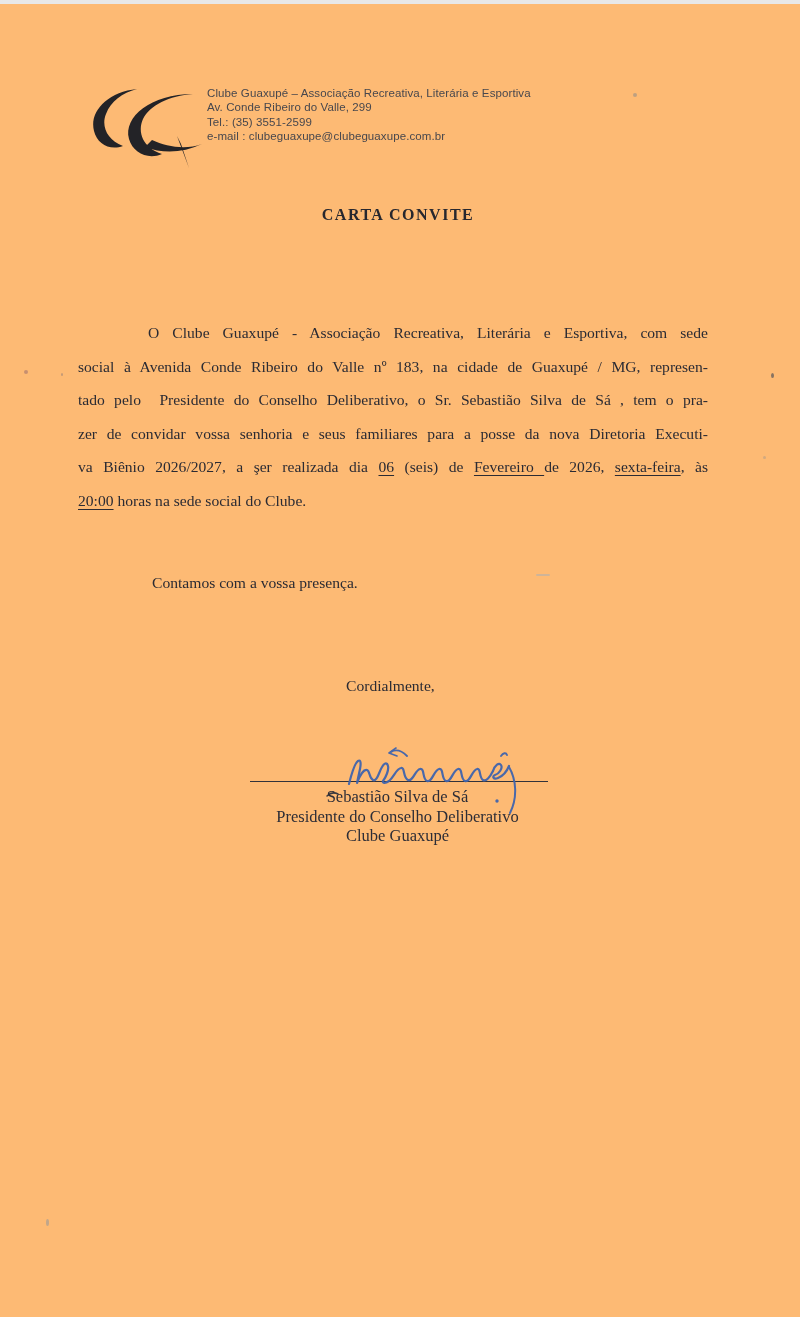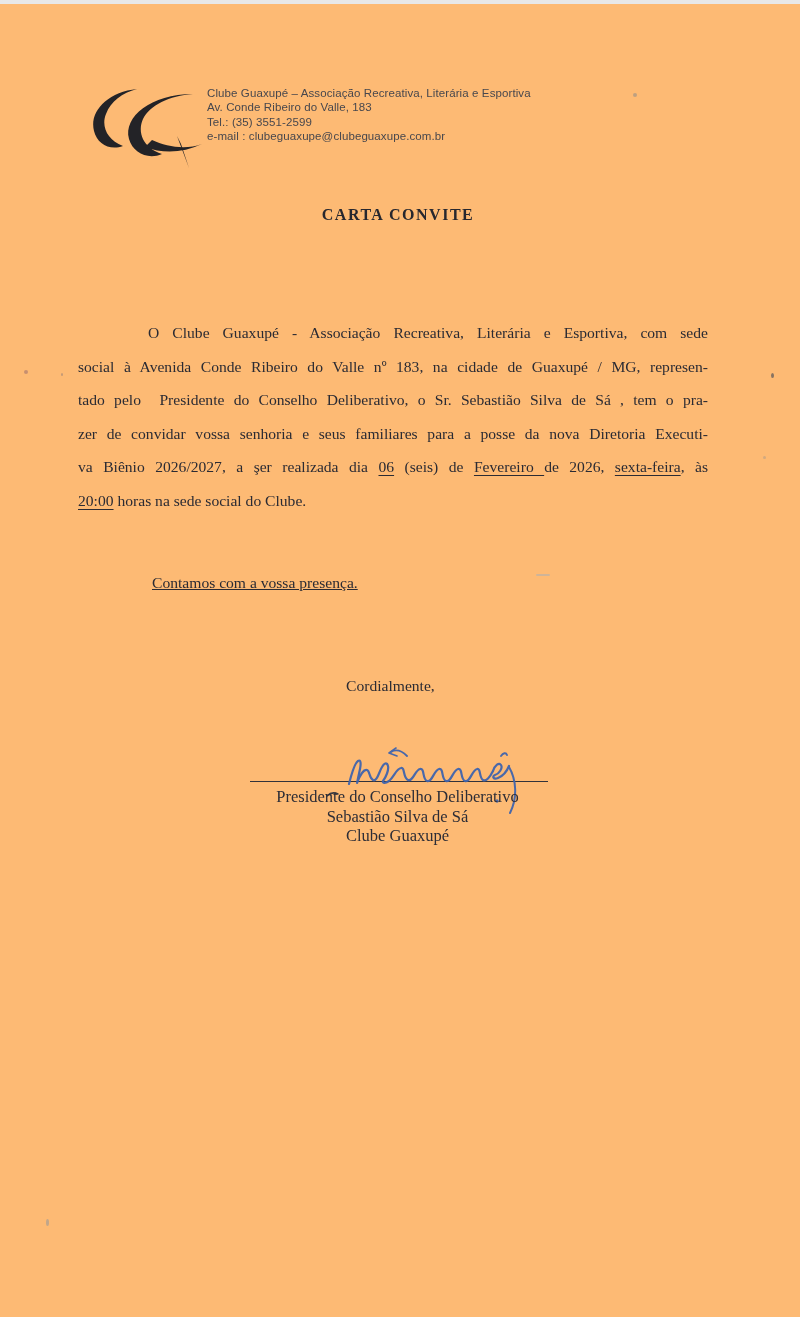--- a/index.html
+++ b/index.html
@@ -36,21 +36,21 @@
     position: absolute; left: 78px; top: 312px; width: 630px;
     font-size: 15.6px; line-height: 33.5px; color: #2b2b33;
   }
   .body-line { text-align: justify; text-align-last: justify; }
   .body-line.first { text-indent: 70px; }
   .body-line.last { text-align-last: left; }
   .u { text-decoration: underline; text-underline-offset: 2.5px; text-decoration-thickness: 1px; }
 
   .presence {
     position: absolute; left: 152px; top: 554px;
-    font-size: 15.6px; color: #2b2b33; text-decoration: underline;
+    font-size: 15.6px; color: #2b2b33;
   }
   .salutation {
     position: absolute; left: 346px; top: 657px;
     font-size: 15.6px; color: #2b2b33;
   }
 
   
   .sig-line {
     position: absolute; left: 250px; top: 777px; width: 298px; height: 0;
     border-top: 1.8px solid #32323a;
@@ -89,21 +89,21 @@
 
         <path d="M60 63 C 78 70, 98 69, 117 60 C 101 66, 82 63, 67 56 Z"></path>
 
         <path d="M92 52 L 104 84 L 96 60 Z"></path>
       </g>
     </svg>
   </div>
 
   <div class="lh-text">
     <div>Clube Guaxupé – Associação Recreativa, Literária e Esportiva</div>
-    <div>Av. Conde Ribeiro do Valle, 183</div>
+    <div>Av. Conde Ribeiro do Valle, 299</div>
     <div>Tel.: (35) 3551-2599</div>
     <div>e-mail : clubeguaxupe@clubeguaxupe.com.br</div>
   </div>
 
   <h1 class="title">CARTA CONVITE</h1>
 
   <div class="body-block">
     <div class="body-line first"><span>O Clube Guaxupé - Associação Recreativa, Literária e Esportiva, com sede</span></div>
     <div class="body-line"><span>social à Avenida Conde Ribeiro do Valle nº 183, na cidade de Guaxupé / MG, represen-</span></div>
     <div class="body-line"><span>tado pelo &nbsp;Presidente do Conselho Deliberativo, o Sr. Sebastião Silva de Sá&nbsp;, tem o pra-</span></div>
@@ -151,22 +151,22 @@
 
       <path d="M509 763 C 516 775 518 793 510 809" stroke-width="2"></path>
 
       <circle cx="497" cy="797" r="1.7" fill="#4064ad" stroke="none"></circle>
     </g>
 
     <path d="M327 792 Q 332 787 338 790" fill="none" stroke="#3a3a40" stroke-width="1.5" stroke-linecap="round"></path>
   </svg>
 
   <div class="sig-block">
+    <div>Sebastião Silva de Sá</div>
     <div>Presidente do Conselho Deliberativo</div>
-    <div>Sebastião Silva de Sá</div>
     <div>Clube Guaxupé</div>
   </div>
 
   <div class="speck sp1"></div>
   <div class="speck sp2"></div>
   <div class="speck sp3"></div>
   <div class="speck sp4"></div>
   <div class="speck sp5"></div>
   <div class="speck sp6"></div>
   <div class="speck sp7"></div>

